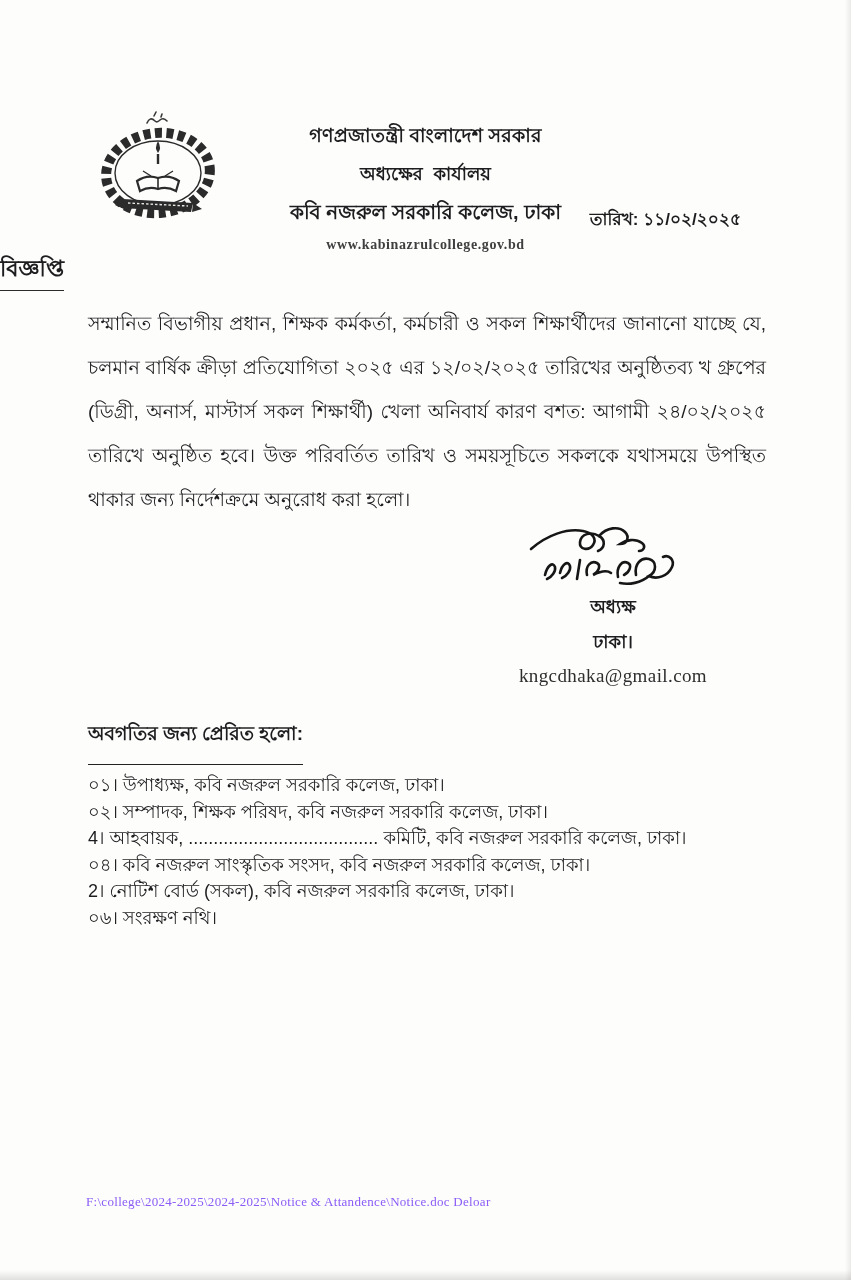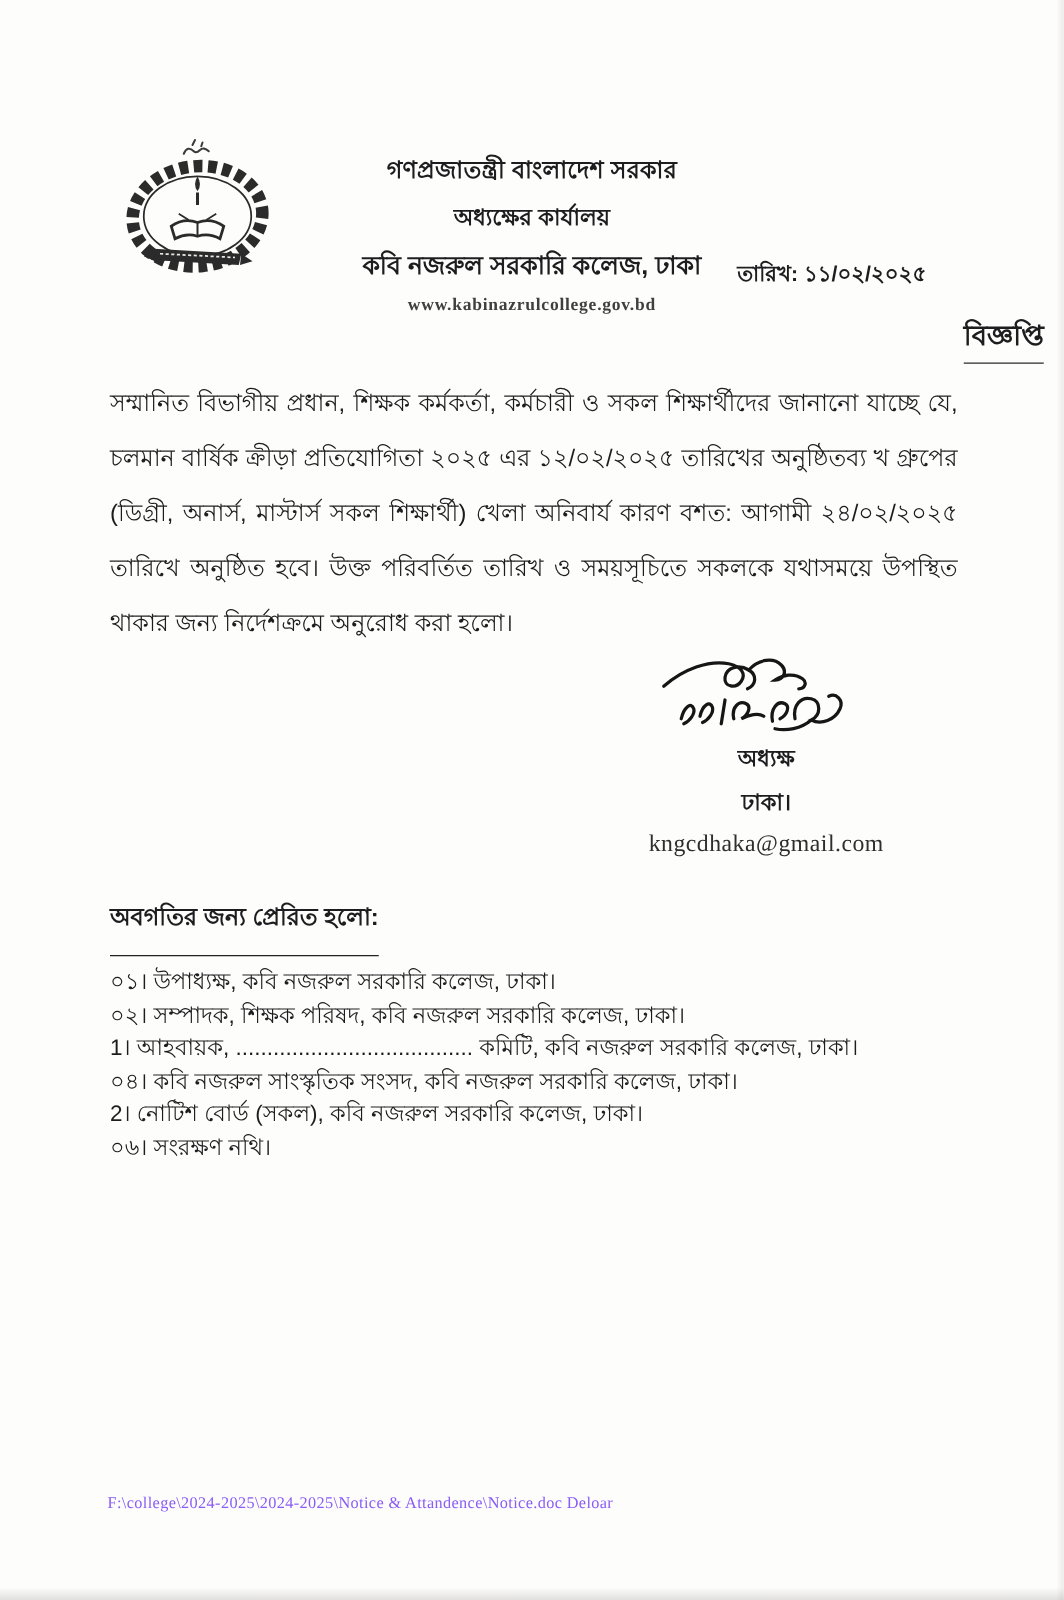--- a/index.html
+++ b/index.html
@@ -12,28 +12,28 @@
   
   .scan-edge-bottom{position:absolute;left:0;right:0;bottom:0;height:10px;
     background:linear-gradient(to bottom,rgba(0,0,0,0),rgba(120,118,115,.22));pointer-events:none;}
   .scan-edge-right{position:absolute;top:0;bottom:0;right:0;width:6px;
     background:linear-gradient(to right,rgba(0,0,0,0),rgba(130,128,125,.15));pointer-events:none;}
 
   .logo{position:absolute;left:97px;top:111px;width:122px;height:114px;}
 
   .header{position:absolute;left:0;right:0;top:121px;text-align:center;}
   .hdr-gov{font-size:19px;font-weight:600;letter-spacing:.2px;}
-  .hdr-office{font-size:18px;font-weight:600;margin-top:7px;}
+  .hdr-office{font-size:18px;font-weight:600;margin-top:7px;font-family:Liberation Mono, monospace;}
   .hdr-college{font-size:20px;font-weight:700;margin-top:6px;}
   .hdr-web{font-family:"Liberation Serif","DejaVu Serif",serif;font-weight:700;
     font-size:14px;color:#3f3f3f;letter-spacing:.6px;margin-top:7px;text-align:center;}
 
   .date-line{position:absolute;top:206px;right:110px;font-size:17px;font-weight:600;}
 
-  .title-wrap{position:absolute;left:0;right:16px;top:251px;text-align:right;}
+  .title-wrap{position:absolute;left:0;right:16px;top:251px;text-align:left;}
   .title-wrap span{display:inline-block;font-size:22px;font-weight:700;
     padding-bottom:2px;border-bottom:1.6px solid #2a2a2a;}
 
   .body-text{position:absolute;left:88px;top:302px;width:678px;
     font-size:19px;line-height:44px;text-align:justify;font-weight:500;}
 
   .sig-block{position:absolute;left:468px;top:523px;width:290px;text-align:center;}
   .sig-scribble{display:block;margin:0 auto;}
   .sig-designation{font-size:18px;font-weight:600;margin-top:-4px;}
   .sig-college{font-size:19px;font-weight:700;margin-top:5px;}
@@ -106,21 +106,21 @@
   <span class="visually-hidden">১১/২/২৫</span>
   <div class="sig-designation">অধ্যক্ষ</div>
   <div class="sig-city">ঢাকা।</div>
   <div class="sig-email">kngcdhaka@gmail.com</div>
 </div>
 
 <div class="cc-block">
   <div class="cc-heading">অবগতির জন্য প্রেরিত হলো:</div>
   <div class="cc-item">০১। উপাধ্যক্ষ, কবি নজরুল সরকারি কলেজ, ঢাকা।</div>
   <div class="cc-item">০২। সম্পাদক, শিক্ষক পরিষদ, কবি নজরুল সরকারি কলেজ, ঢাকা।</div>
-  <div class="cc-item">1। আহবায়ক, ...................................... কমিটি, কবি নজরুল সরকারি কলেজ, ঢাকা।</div>
+  <div class="cc-item">4। আহবায়ক, ...................................... কমিটি, কবি নজরুল সরকারি কলেজ, ঢাকা।</div>
   <div class="cc-item">০৪। কবি নজরুল সাংস্কৃতিক সংসদ, কবি নজরুল সরকারি কলেজ, ঢাকা।</div>
   <div class="cc-item">2। নোটিশ বোর্ড (সকল),  কবি নজরুল সরকারি কলেজ, ঢাকা।</div>
   <div class="cc-item">০৬। সংরক্ষণ নথি।</div>
 </div>
 
 <div class="footer-path">F:\college\2024-2025\2024-2025\Notice &amp; Attandence\Notice.doc Deloar</div>
 
 <div class="scan-edge-bottom"></div>
 <div class="scan-edge-right"></div>
 

